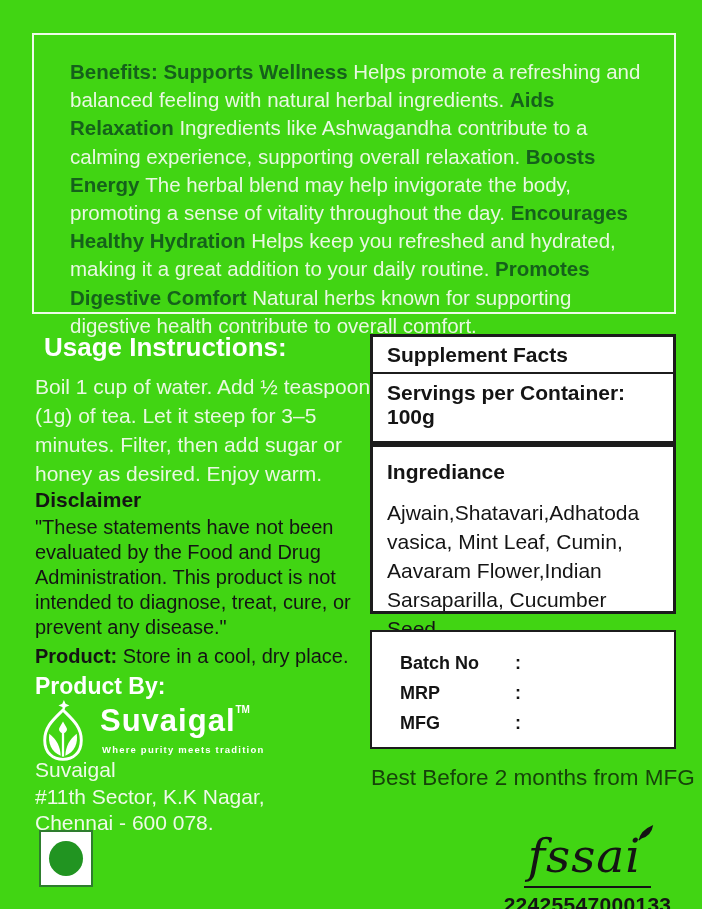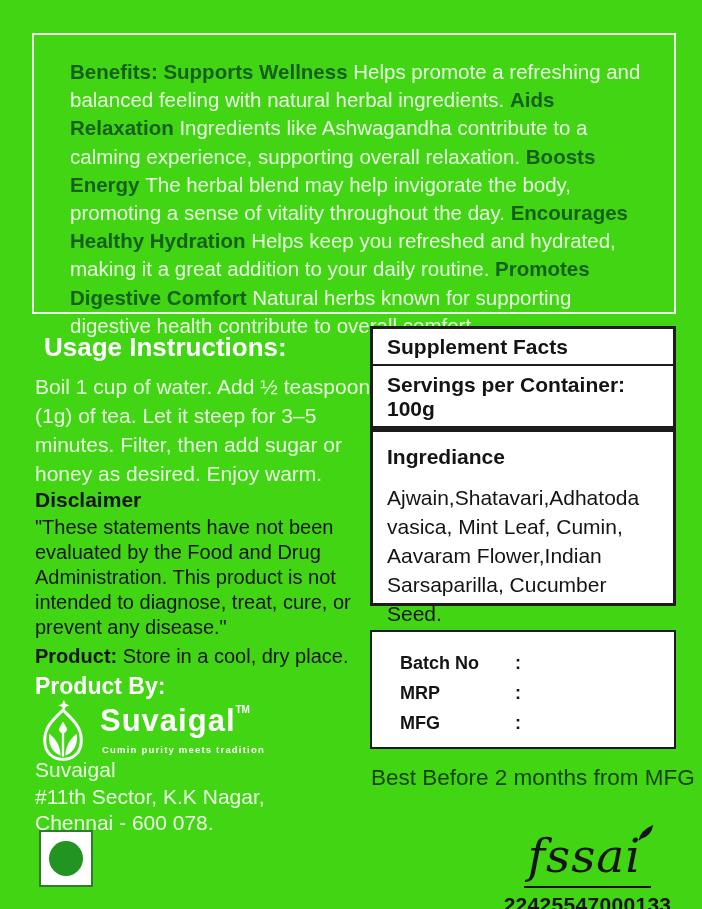--- a/index.html
+++ b/index.html
@@ -75,33 +75,33 @@
   .veg-mark {
     position: absolute; left: 39px; top: 830px;
     width: 54px; height: 57px;
     background: var(--white);
     border: 2px solid #2e7d2e;
     display: flex; align-items: center; justify-content: center;
   }
   .veg-dot { width: 34px; height: 35px; border-radius: 50%; background: var(--veg-green); }
   
   .supp-box {
-    position: absolute; left: 370px; top: 326px;
+    position: absolute; left: 370px; top: 334px;
     width: 306px; height: 280px;
     background: var(--white);
     border: 3px solid var(--box-border);
     color: var(--ink);
   }
   .supp-row-title {
     padding: 6px 14px 5px;
     font-size: 21px; font-weight: 700;
     border-bottom: 2.5px solid var(--box-border);
   }
   .supp-row-servings {
-    padding: 7px 14px 5px;
+    padding: 7px 14px 12px;
     font-size: 21px; font-weight: 700;
     border-bottom: 6px solid var(--box-border);
   }
   .supp-content { padding: 13px 14px 0; }
   .ingr-title { font-size: 21px; font-weight: 700; margin-bottom: 14px; }
   .ingr-text  { font-size: 21px; line-height: 29px; }
   .batch-box {
     position: absolute; left: 370px; top: 630px;
     width: 306px; height: 119px;
     background: var(--white);
@@ -158,21 +158,21 @@
       <path d="M32 12 C 22 22, 12 30, 12 45 C 12 59 21 66 32 66 C 43 66 52 59 52 45 C 52 30 42 22 32 12 Z" stroke="#ffffff" stroke-width="3.2" fill="none"></path>
       <path d="M29.5 62 C 19 58, 15.5 48, 17 38 C 25 44, 29 52, 29.5 62 Z" fill="#ffffff"></path>
       <path d="M34.5 62 C 45 58, 48.5 48, 47 38 C 39 44, 35 52, 34.5 62 Z" fill="#ffffff"></path>
       <line x1="32" y1="36" x2="32" y2="63" stroke="#ffffff" stroke-width="2.5"></line>
       <path d="M32 24.5 L35.6 31 A4.2 4.2 0 1 1 28.4 31 Z" fill="#ffffff"></path>
     </svg>
   </span>
   <div class="brand-wrap">
     <span class="brand-name">Suvaigal</span><span class="brand-tm">TM</span>
   </div>
-  <div class="brand-tagline">Cumin purity meets tradition</div>
+  <div class="brand-tagline">Where purity meets tradition</div>
 
   <div class="address">
     <div>Suvaigal</div>
     <div>#11th Sector, K.K Nagar,</div>
     <div>Chennai - 600 078.</div>
   </div>
 
   <div class="veg-mark">
     <div class="veg-dot"></div>
   </div>

